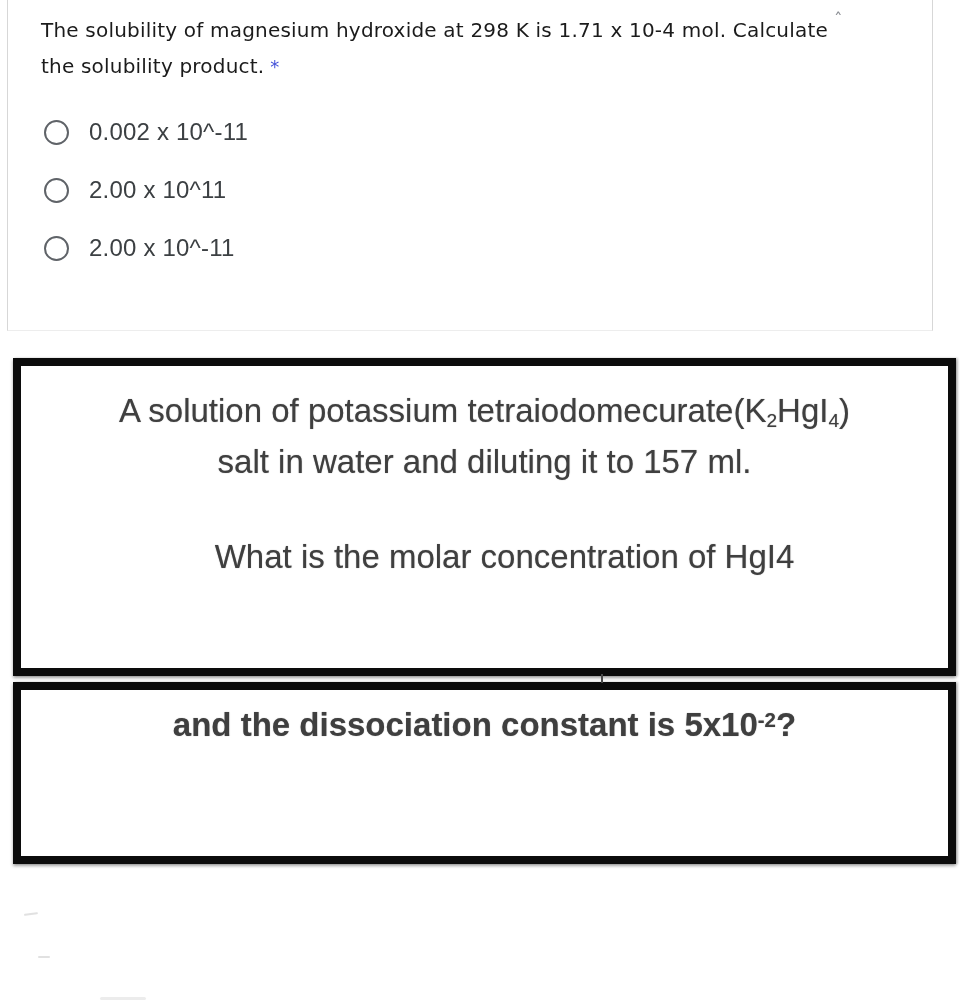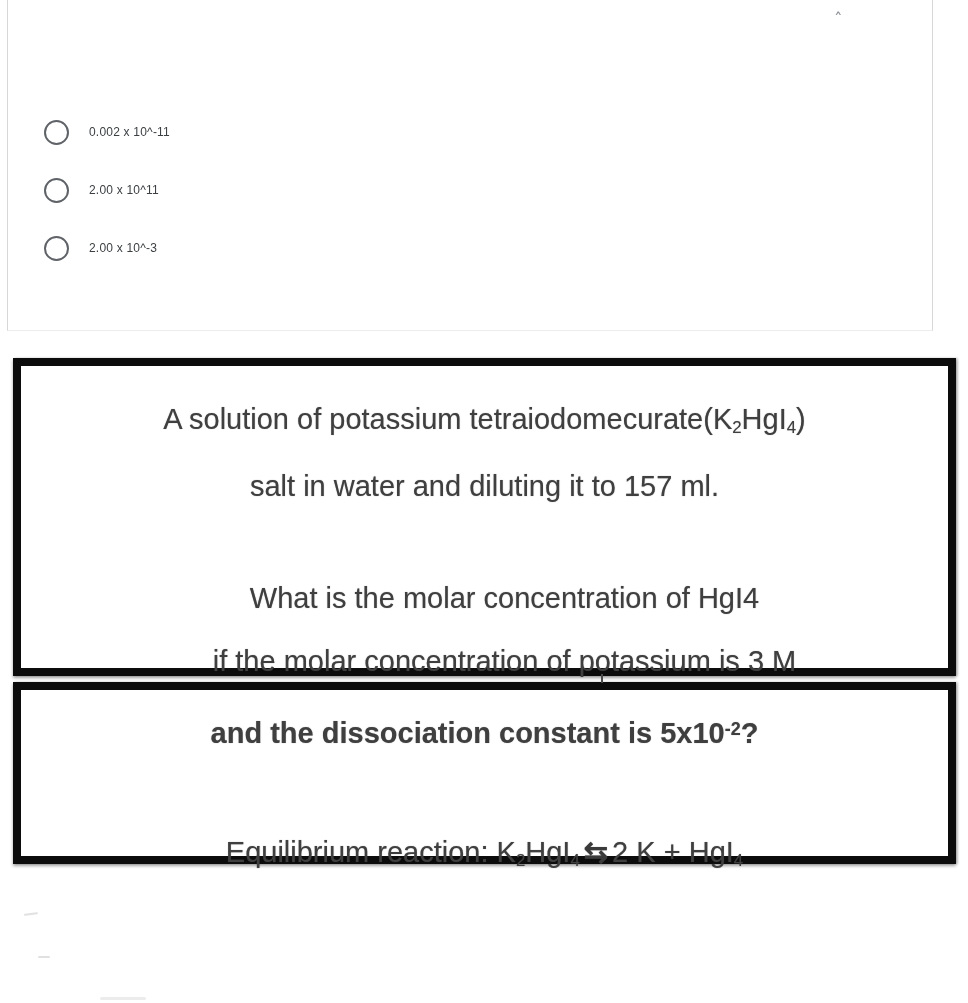--- a/index.html
+++ b/index.html
@@ -69,21 +69,21 @@
     width: 25px;
     height: 25px;
     border: 2.5px solid #5f6368;
     border-radius: 50%;
     box-sizing: border-box;
     background: #fff;
     flex: 0 0 auto;
   }
   .option-label {
     margin-left: 20px;
-    font-size: 12px;
+    font-size: 24px;
     color: #3c4043;
     letter-spacing: 0.2px;
   }
 
   
   .img-box {
     position: absolute;
     left: 13px;
     width: 943px;
     box-sizing: border-box;
@@ -91,22 +91,22 @@
     background: #ffffff;
     box-shadow: 0 2px 3px rgba(0,0,0,0.35), 2px 0 2px rgba(0,0,0,0.2);
   }
   .img-box-1 { top: 358px; height: 318px; }
   .img-box-2 { top: 682px; height: 182px; }
 
   .box-text {
     text-align: center;
     font-family: "Liberation Sans", sans-serif;
     color: #3f3f3f;
-    font-size: 29px;
-    line-height: 63px;
+    font-size: 33px;
+    line-height: 46px;
     letter-spacing: 0px;
     text-shadow: 0 0 1px rgba(70,70,70,0.55);
   }
   .box-text sub {
     font-size: 0.58em;
     vertical-align: baseline;
     position: relative;
     top: 0.25em;
   }
   .box-text sup {
@@ -145,56 +145,53 @@
   .smudge-1 { left: 24px; top: 913px; width: 14px; height: 2px; transform: rotate(-8deg); }
   .smudge-2 { left: 38px; top: 956px; width: 12px; height: 2px; }
   .smudge-3 { left: 100px; top: 997px; width: 46px; height: 3px; opacity: 0.35; }
 </style>
 </head>
 <body>
 
 <div class="page">
 
   <div class="question-card">
+    <div class="question-text"><span>The solubility of magnesium hydroxide at 298 K is 1.71 x 10-4 mol. Calculate the solubility product.</span><span class="required-star">*</span></div>
 
     <div class="caret-artifact">ˆ</div>
 
     <div class="options">
       <div class="option-row">
         <span class="radio"></span>
         <span class="option-label">0.002 x 10^-11</span>
       </div>
       <div class="option-row">
         <span class="radio"></span>
         <span class="option-label">2.00 x 10^11</span>
       </div>
       <div class="option-row">
         <span class="radio"></span>
-        <span class="option-label">2.00 x 10^-3</span>
+        <span class="option-label">2.00 x 10^-11</span>
       </div>
     </div>
   </div>
 
   <div class="img-box img-box-1">
     <div class="box-text box1-para1">
       <div><span>A solution of potassium tetraiodomecurate(K</span><sub>2</sub><span>HgI</span><sub>4</sub><span>)</span></div>
       <div>salt in water and diluting it to 157 ml.</div>
     </div>
     <div class="box-text box1-para2">
       <div>What is the molar concentration of HgI4</div>
-      <div>if the molar concentration of potassium is 3 M</div>
     </div>
   </div>
 
   <div class="img-box img-box-2">
     <div class="box-text box2-para1">
       <div><span>and the dissociation constant is 5x10</span><sup>-2</sup><span>?</span></div>
-    </div>
-    <div class="box-text box2-para2">
-      <div><span>Equilibrium reaction: K</span><sub>2</sub><span>HgI</span><sub>4</sub><span class="eq-arrow">⇆</span><span>2 K + HgI</span><sub>4</sub></div>
     </div>
   </div>
 
   <div class="tick-artifact"></div>
   <div class="smudge smudge-1"></div>
   <div class="smudge smudge-2"></div>
   <div class="smudge smudge-3"></div>
 
 </div>
 

